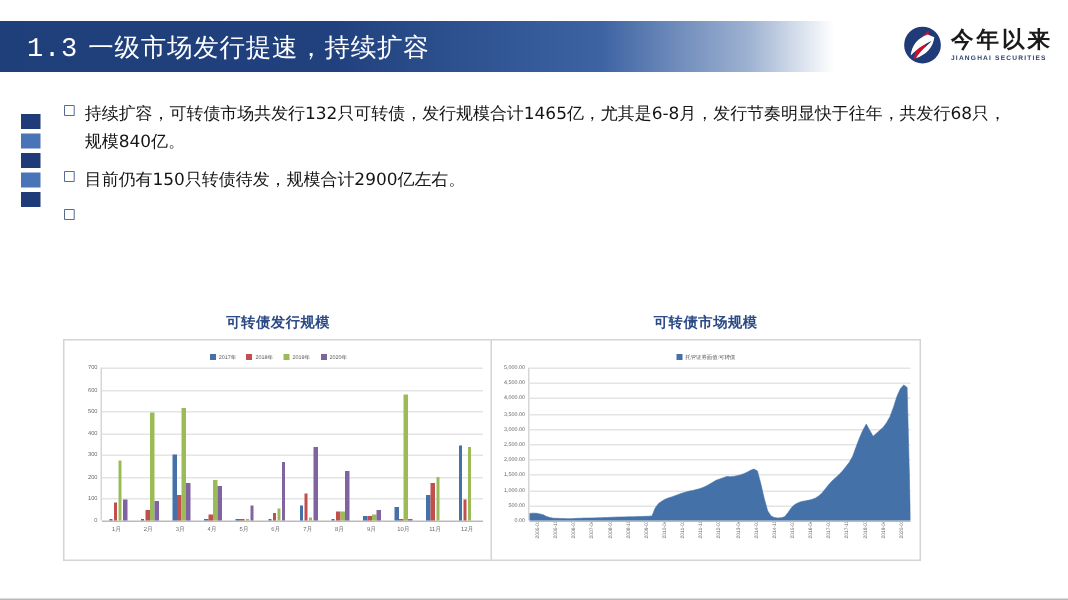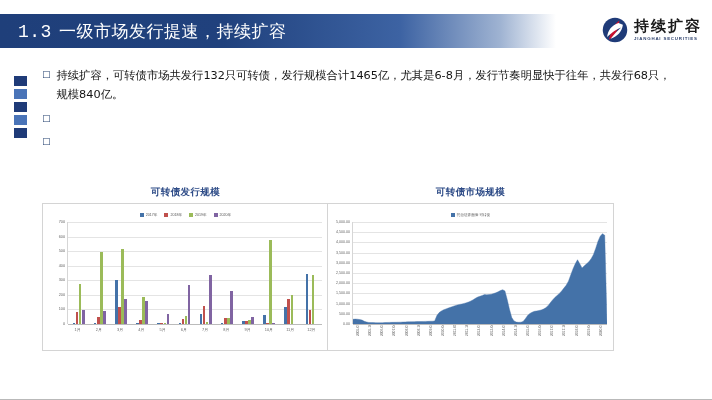--- a/index.html
+++ b/index.html
@@ -71,21 +71,21 @@
   }
 
   
   .charts{ position:absolute; top:186px; left:0; width:712px; height:180px; }
   .chart-block{ position:absolute; top:0; }
   .chart-block.left{ left:42px; width:287px; }
   .chart-block.right{ left:327px; width:287px; }
   .chart-title{
     text-align:center; font-size:9.5px; color:#2c4a86; font-weight:700;
     font-family:"DejaVu Serif","Liberation Serif",serif;
-    margin-bottom:4px; letter-spacing:.4px;
+    margin-bottom:4px; letter-spacing:.4px;margin-top:23px;
   }
   .chart-frame{
     border:1px solid #d4d4d4; background:#fff;
     height:148px; position:relative; padding:4px 4px 2px 4px;
   }
 
   
   .legend{
     display:flex; justify-content:center; gap:7px; align-items:center;
     height:11px; margin-top:1px;
@@ -158,41 +158,42 @@
 
   <div class="logo">
     <div class="logo-mark">
       <svg viewBox="0 0 32 32" width="28" height="28" aria-hidden="true">
         <circle cx="16" cy="16" r="14" fill="#1f3b78"></circle>
         <path d="M21 5 C14 10 12 16 9 27 C17 22 20 15 21 5 Z" fill="#c8102e"></path>
         <path d="M20 8 C12 11 8 16 7 24 C13 18 18 15 23 13 C19 17 15 20 11 26 C19 23 24 18 25 10 Z" fill="#ffffff"></path>
       </svg>
     </div>
     <div class="logo-text">
-      <div class="logo-cn">持续扩容</div>
+      <div class="logo-cn">今年以来</div>
       <div class="logo-en">JIANGHAI SECURITIES</div>
     </div>
   </div>
 
   <div class="body-area">
     <div class="squares">
       <div class="sq d"></div>
       <div class="sq l"></div>
       <div class="sq d"></div>
       <div class="sq l"></div>
       <div class="sq d"></div>
     </div>
 
     <div class="bullets">
       <div class="bullet">
         <span class="bullet-mark">□</span>
         <span class="bullet-text">持续扩容，可转债市场共发行132只可转债，发行规模合计1465亿，尤其是6-8月，发行节奏明显快于往年，共发行68只，规模840亿。</span>
       </div>
       <div class="bullet">
         <span class="bullet-mark">□</span>
+        <span class="bullet-text">目前仍有150只转债待发，规模合计2900亿左右。</span>
       </div>
       <div class="bullet">
         <span class="bullet-mark">□</span>
       </div>
     </div>
   </div>
 
   <div class="charts">
 
     <div class="chart-block left">

